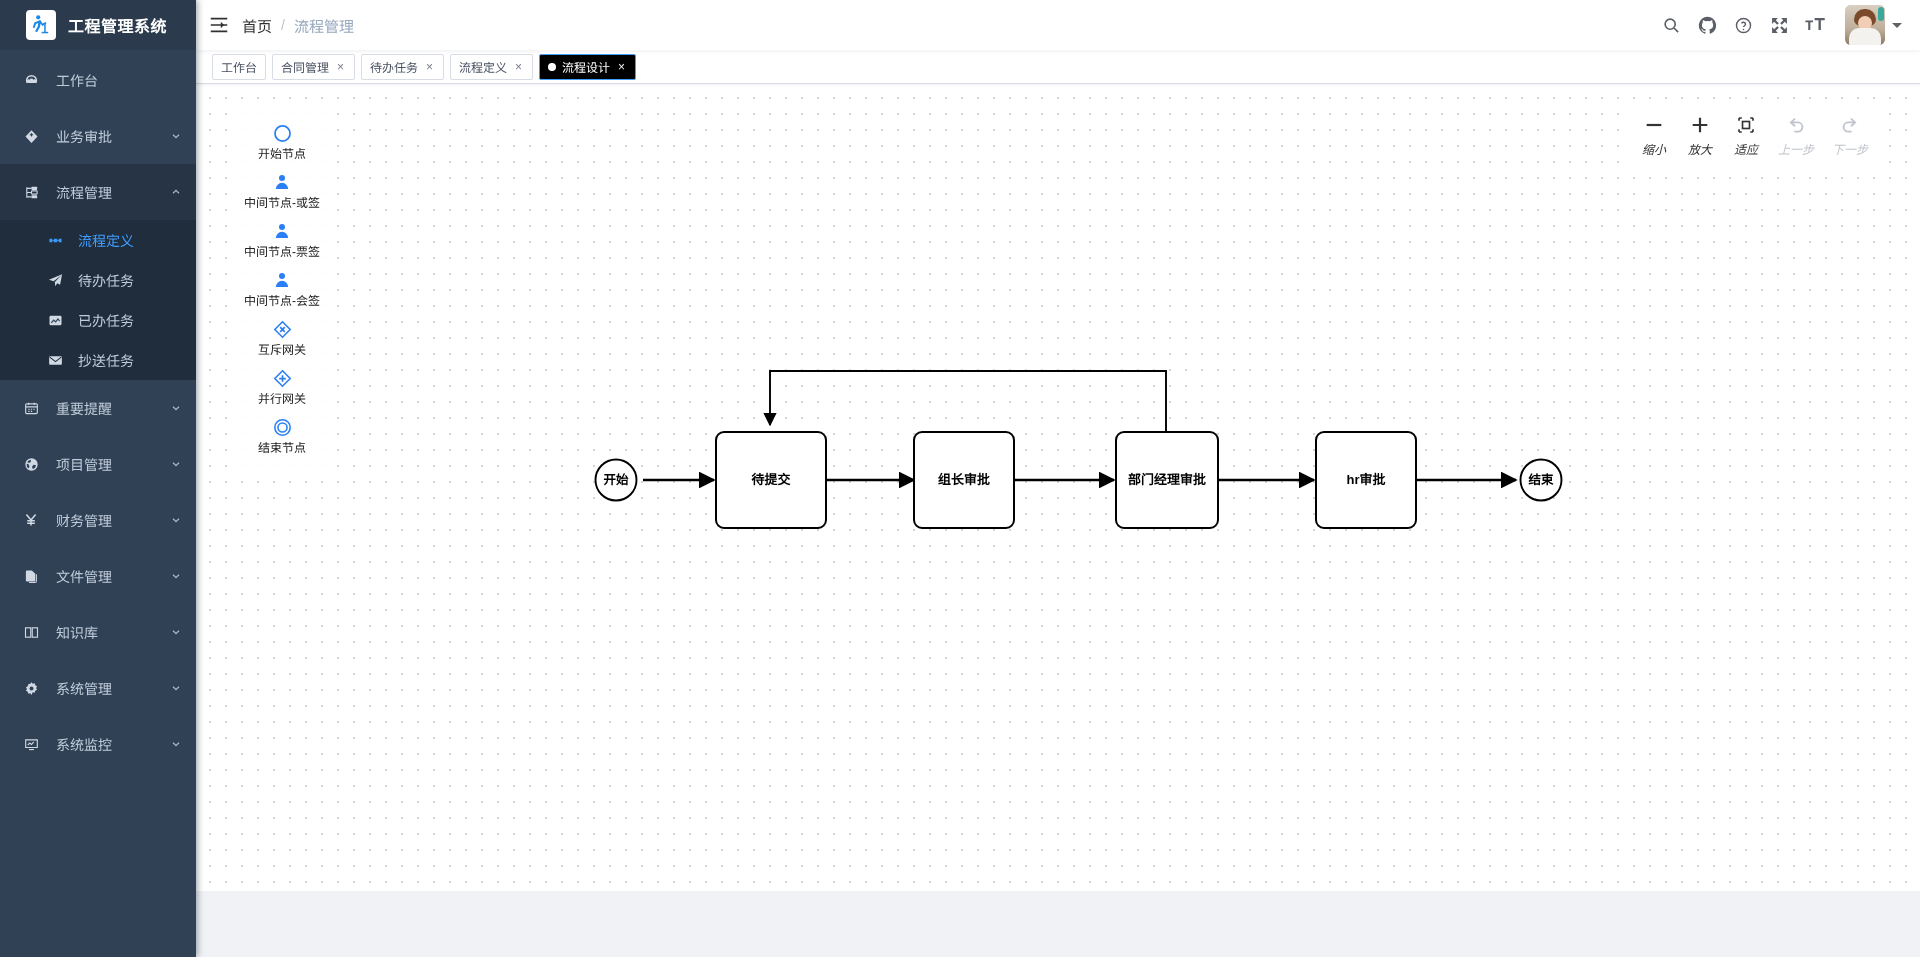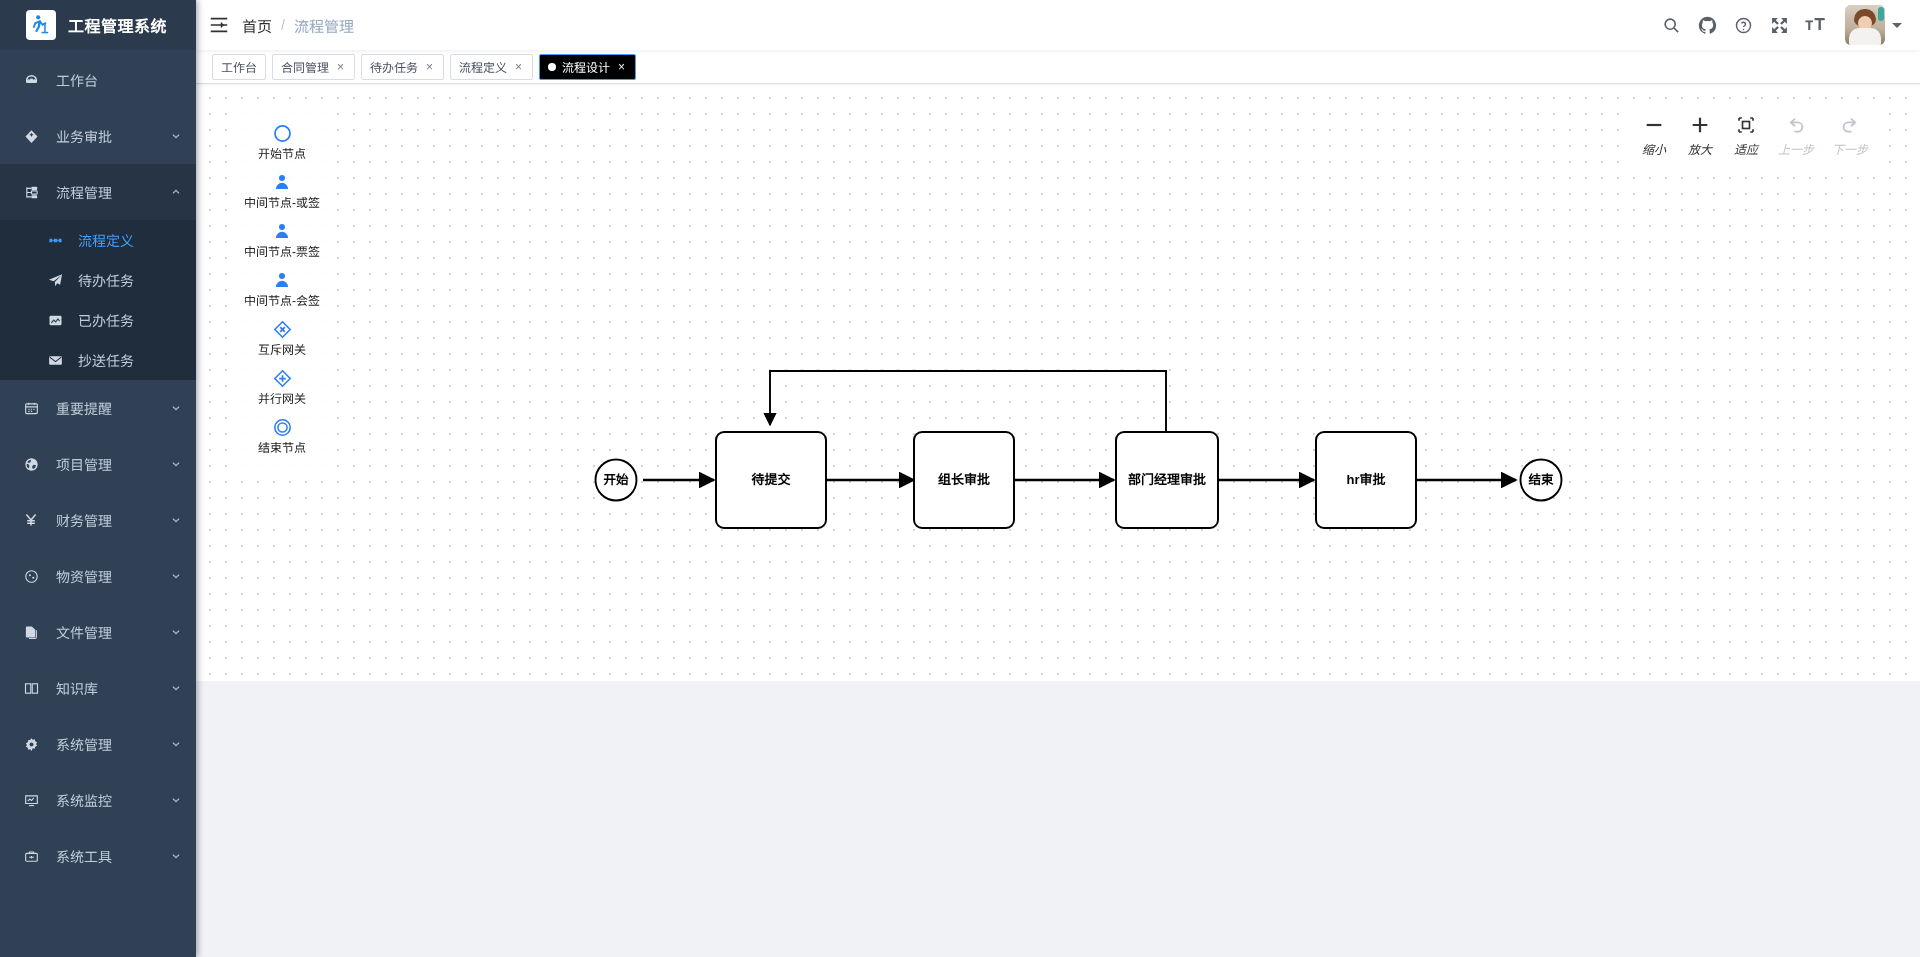--- a/index.html
+++ b/index.html
@@ -57,21 +57,21 @@
   }
   .menu-item.open { background: #263445; }
   .submenu { background: #1f2d3d; }
   .submenu .menu-item { padding-left: 44px; height: 40px; font-size: 14px; }
   .submenu .menu-item .mi-icon { margin-right: 12px; }
   .submenu .menu-item.active { color: #409eff; }
   .submenu .menu-item.active .mi-icon { color: #409eff; }
 
   
   .main {
-    flex: 1 1 auto; height: 681px;
+    flex: 1 1 auto; height: 891px;
     display: flex; flex-direction: column;
     background: #f0f2f5; min-width: 0;
   }
   .navbar {
     height: 50px; flex: 0 0 50px; background: #ffffff;
     display: flex; align-items: center;
     box-shadow: 0 1px 4px rgba(0,21,41,.08);
     position: relative; z-index: 3;
   }
   .hamburger {
@@ -333,35 +333,20 @@
           </svg>
         </span>
         <span class="mi-label">财务管理</span>
         <span class="mi-arrow">
           <svg width="10" height="10" viewBox="0 0 12 12" fill="none" stroke="currentColor" stroke-width="1.6">
               <path d="M2.5 4.5 6 8 9.5 4.5"></path>
             </svg>
         </span>
       </div>
 
-      <div class="menu-item">
-        <span class="mi-icon">
-          <svg width="15" height="15" viewBox="0 0 16 16" fill="none" stroke="currentColor" stroke-width="1.2">
-            <circle cx="8" cy="8" r="6.1"></circle>
-            <circle cx="6.3" cy="6.6" r="1.1" fill="currentColor" stroke="none"></circle>
-            <circle cx="9.9" cy="9.4" r="1.1" fill="currentColor" stroke="none"></circle>
-          </svg>
-        </span>
-        <span class="mi-label">物资管理</span>
-        <span class="mi-arrow">
-          <svg width="10" height="10" viewBox="0 0 12 12" fill="none" stroke="currentColor" stroke-width="1.6">
-              <path d="M2.5 4.5 6 8 9.5 4.5"></path>
-            </svg>
-        </span>
-      </div>
 
       <div class="menu-item">
         <span class="mi-icon">
           <svg width="15" height="15" viewBox="0 0 16 16" fill="currentColor">
             <path d="M3 1.6h5.4L12 5v7.2a1 1 0 0 1-1 1H3a1 1 0 0 1-1-1V2.6a1 1 0 0 1 1-1z"></path>
             <path d="M5.4 14.4h6.4a1.4 1.4 0 0 0 1.4-1.4V5.5" fill="none" stroke="currentColor" stroke-width="1.1"></path>
           </svg>
         </span>
         <span class="mi-label">文件管理</span>
         <span class="mi-arrow">
@@ -410,34 +395,20 @@
           </svg>
         </span>
         <span class="mi-label">系统监控</span>
         <span class="mi-arrow">
           <svg width="10" height="10" viewBox="0 0 12 12" fill="none" stroke="currentColor" stroke-width="1.6">
               <path d="M2.5 4.5 6 8 9.5 4.5"></path>
             </svg>
         </span>
       </div>
 
-      <div class="menu-item">
-        <span class="mi-icon">
-          <svg width="15" height="15" viewBox="0 0 16 16" fill="none" stroke="currentColor" stroke-width="1.2">
-            <rect x="1.8" y="4.6" width="12.4" height="8.4" rx="1"></rect>
-            <path d="M5.8 4.6V3.2h4.4v1.4M5.4 8.8h5.2M8 7.4v2.8"></path>
-          </svg>
-        </span>
-        <span class="mi-label">系统工具</span>
-        <span class="mi-arrow">
-          <svg width="10" height="10" viewBox="0 0 12 12" fill="none" stroke="currentColor" stroke-width="1.6">
-              <path d="M2.5 4.5 6 8 9.5 4.5"></path>
-            </svg>
-        </span>
-      </div>
 
     </nav>
   </aside>
 
   <section class="main">
 
     <header class="navbar">
       <div class="hamburger">
         <svg width="22" height="22" viewBox="0 0 24 24" fill="none" stroke="currentColor" stroke-width="1.9">
           <path d="M3 5h18M3 12h18M3 19h18"></path>

